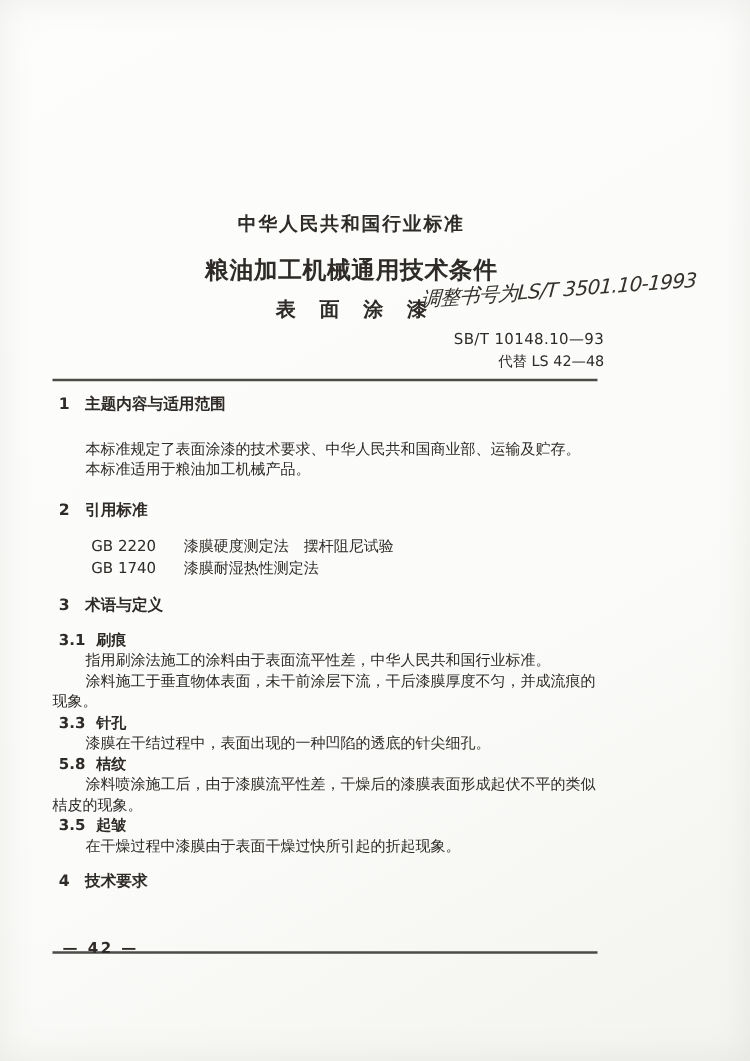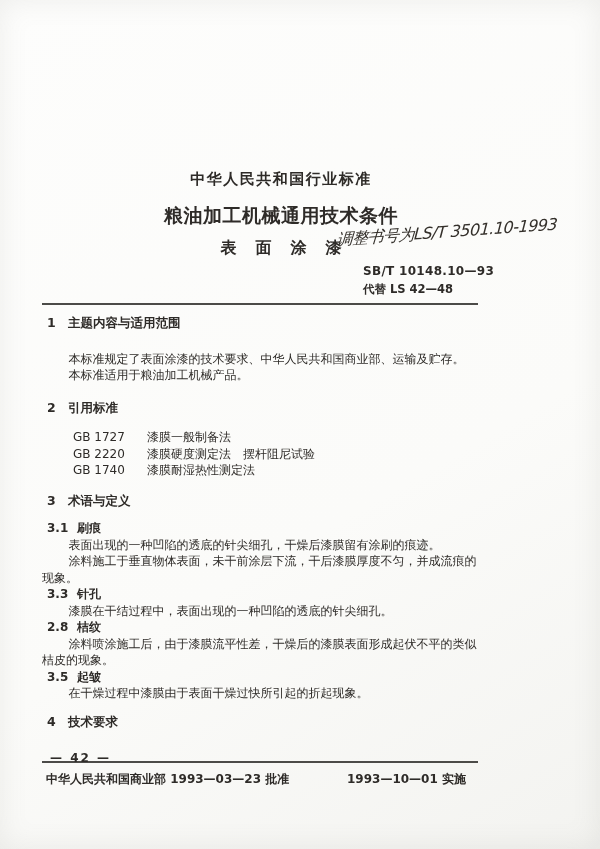--- a/index.html
+++ b/index.html
@@ -48,22 +48,22 @@
     font-weight: 400;
     color: #34302b;
     white-space: nowrap;
     letter-spacing: -0.5px;
     transform: rotate(-4deg) skewX(-8deg);
     transform-origin: left bottom;
   }
   .std-block {
     position: absolute;
     top: 264px; left: 363px;
-    text-align: left;
-    font-weight: 700;
+    text-align: right;
+    font-weight: 400;
   }
   .std-no   { font-size: 12px; letter-spacing: 0.3px; }
   .replaces { font-size: 11.5px; margin-top: 4px; }
 
   
   .rule {
     position: absolute; left: 42px; width: 436px; height: 2px;
     background: #4c4b48;
   }
   .rule-top    { top: 303px; }
@@ -146,72 +146,64 @@
       <p class="para">本标准规定了表面涂漆的技术要求、中华人民共和国商业部、运输及贮存。</p>
       <p class="para">本标准适用于粮油加工机械产品。</p>
     </div>
 
     <div class="sec-heading sec2-heading">
       <span class="sec-no">2</span>
       <span>引用标准</span>
     </div>
     <div class="ref-list">
       <div class="ref-row">
-        <span class="ref-code">GB 1727</span>
-        <span>漆膜一般制备法</span>
-      </div>
-      <div class="ref-row">
         <span class="ref-code">GB 2220</span>
         <span>漆膜硬度测定法　摆杆阻尼试验</span>
       </div>
       <div class="ref-row">
         <span class="ref-code">GB 1740</span>
         <span>漆膜耐湿热性测定法</span>
       </div>
     </div>
 
     <div class="sec-heading sec3-heading">
       <span class="sec-no">3</span>
       <span>术语与定义</span>
     </div>
     <div class="terms">
       <div class="term-head">
         <span class="term-no">3.1</span>
         <span>刷痕</span>
       </div>
-      <p class="term-def">表面出现的一种凹陷的透底的针尖细孔，干燥后漆膜留有涂刷的痕迹。</p>
+      <p class="term-def">指用刷涂法施工的涂料由于表面流平性差，中华人民共和国行业标准。</p>
 
       <p class="term-def">涂料施工于垂直物体表面，未干前涂层下流，干后漆膜厚度不匀，并成流痕的现象。</p>
 
       <div class="term-head">
         <span class="term-no">3.3</span>
         <span>针孔</span>
       </div>
       <p class="term-def">漆膜在干结过程中，表面出现的一种凹陷的透底的针尖细孔。</p>
 
       <div class="term-head">
-        <span class="term-no">2.8</span>
+        <span class="term-no">5.8</span>
         <span>桔纹</span>
       </div>
       <p class="term-def">涂料喷涂施工后，由于漆膜流平性差，干燥后的漆膜表面形成起伏不平的类似桔皮的现象。</p>
 
       <div class="term-head">
         <span class="term-no">3.5</span>
         <span>起皱</span>
       </div>
       <p class="term-def">在干燥过程中漆膜由于表面干燥过快所引起的折起现象。</p>
     </div>
 
     <div class="sec-heading sec4-heading">
       <span class="sec-no">4</span>
       <span>技术要求</span>
     </div>
   </div>
 
   <div class="rule rule-bottom"></div>
 
-  <div class="footer-row">
-    <span>中华人民共和国商业部 1993—03—23 批准</span>
-    <span>1993—10—01 实施</span>
-  </div>
   <div class="page-number">— 42 —</div>
 
 </div>
 
 </body></html>

